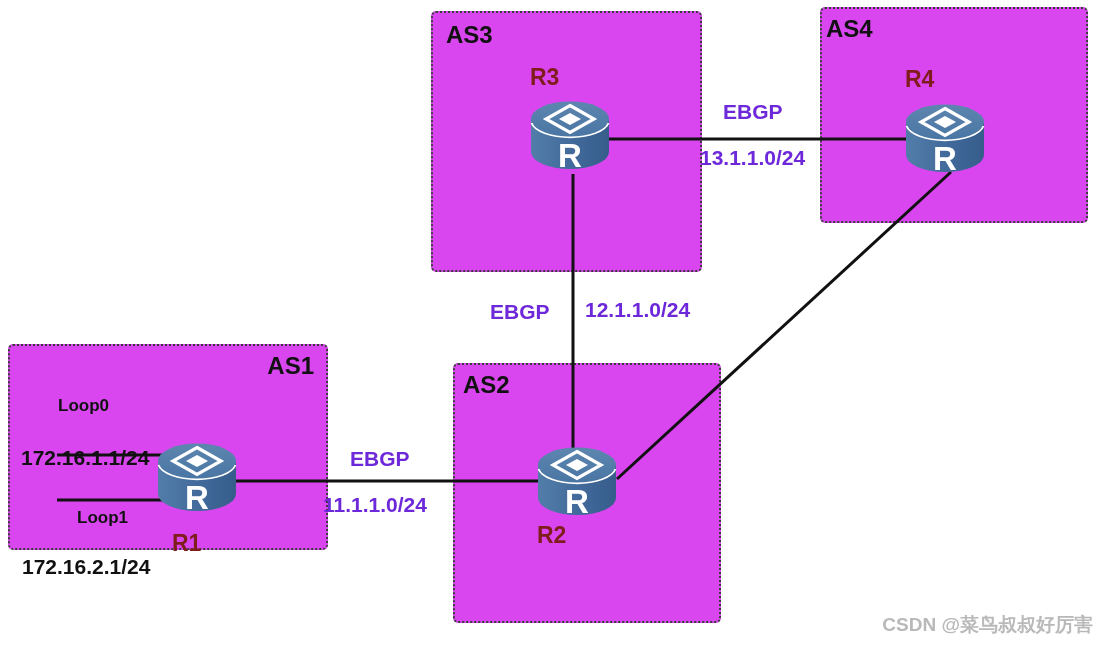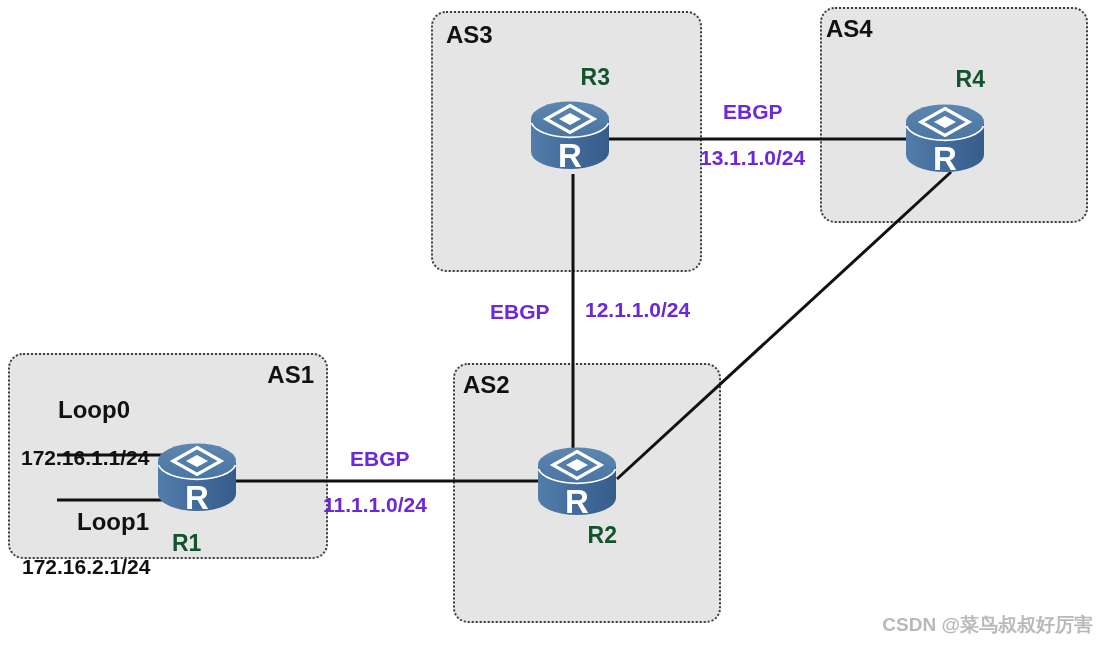--- a/index.html
+++ b/index.html
@@ -6,23 +6,23 @@
   #stage{
     position:relative;
     width:1097px;height:645px;
     background:#ffffff;
     font-family:"Liberation Sans",sans-serif;
     overflow:hidden;
   }
   .asbox{
     position:absolute;
     box-sizing:border-box;
-    background:#e5e5e5;
+    background:#d946ef;
     border:2px dotted #3c3c3c;
-    border-radius:15px;
+    border-radius:5px;
     z-index:1;
   }
   .aslabel{
     position:absolute;
     font-size:24px;
     font-weight:bold;
     color:#111;
     z-index:4;
     white-space:nowrap;
   }
@@ -33,36 +33,36 @@
   .router{
     position:absolute;
     width:80px;height:74px;
     z-index:3;
   }
   .router svg{display:block;width:80px;height:74px;}
   .rlabel{
     position:absolute;
     font-size:23px;
     font-weight:bold;
-    color:#14532d;
+    color:#7f1d1d;
     z-index:4;
-    text-align:right;
+    text-align:left;
     white-space:nowrap;
   }
   .linklabel{
     position:absolute;
     font-size:21px;
     font-weight:bold;
     color:#6d28d9;
     z-index:4;
     white-space:nowrap;
   }
   .looplabel{
     position:absolute;
-    font-size:24px;
+    font-size:17px;
     font-weight:bold;
     color:#111;
     z-index:4;
     white-space:nowrap;
   }
   .loopaddr{
     position:absolute;
     font-size:21px;
     font-weight:bold;
     color:#111;
@@ -93,21 +93,21 @@
         <stop offset="0.55" stop-color="#41699a"></stop>
         <stop offset="1" stop-color="#365d8a"></stop>
       </linearGradient>
       <linearGradient id="routerTopGrad" x1="0" y1="0" x2="0" y2="1">
         <stop offset="0" stop-color="#5d86af"></stop>
         <stop offset="1" stop-color="#4a76a4"></stop>
       </linearGradient>
     </defs>
   </svg>
 
-  <div class="asbox" style="left:8px;top:353px;width:320px;height:206px;">
+  <div class="asbox" style="left:8px;top:344px;width:320px;height:206px;">
     <div class="aslabel" style="right:12px;top:6px;">AS1</div>
   </div>
   <div class="asbox" style="left:445px;top:363px;width:268px;height:260px;margin-left:8px;">
     <div class="aslabel" style="left:8px;top:6px;">AS2</div>
   </div>
   <div class="asbox" style="left:431px;top:11px;width:271px;height:261px;">
     <div class="aslabel" style="left:13px;top:8px;">AS3</div>
   </div>
   <div class="asbox" style="left:820px;top:7px;width:268px;height:216px;">
     <div class="aslabel" style="left:4px;top:6px;">AS4</div>

